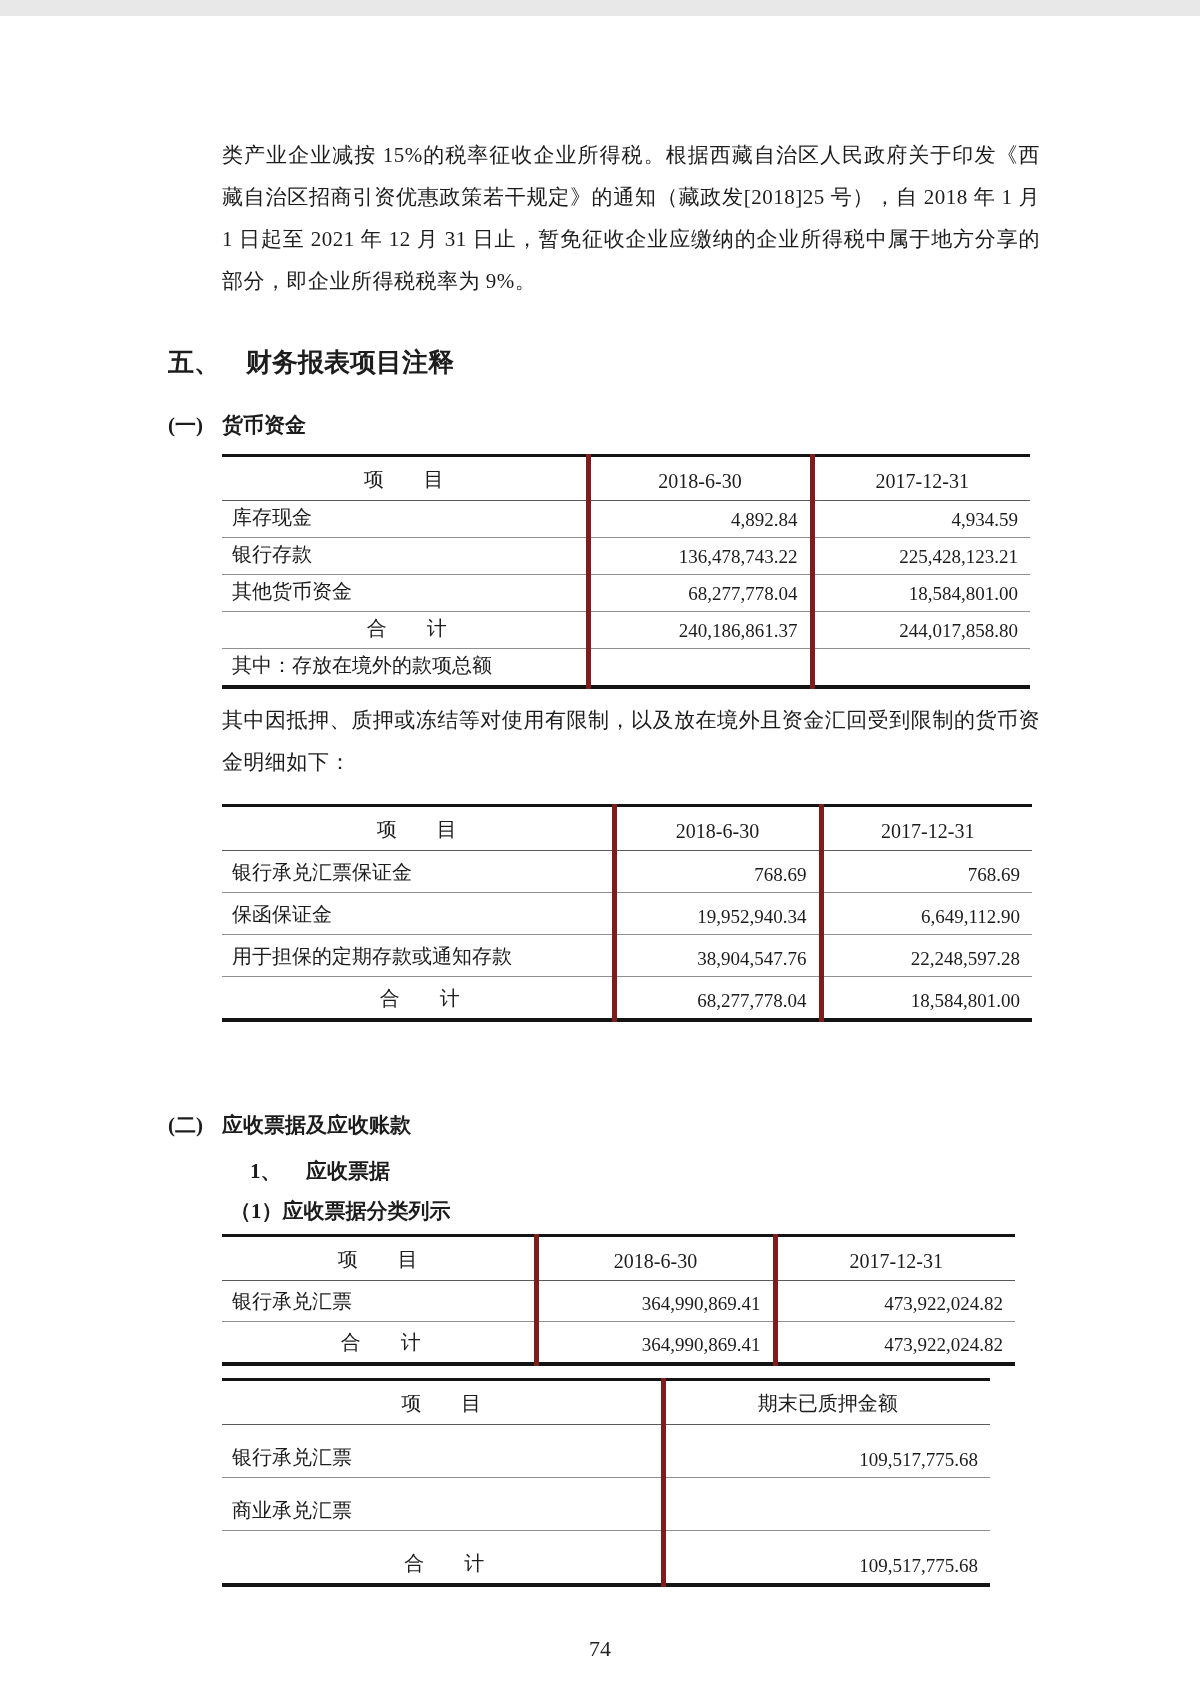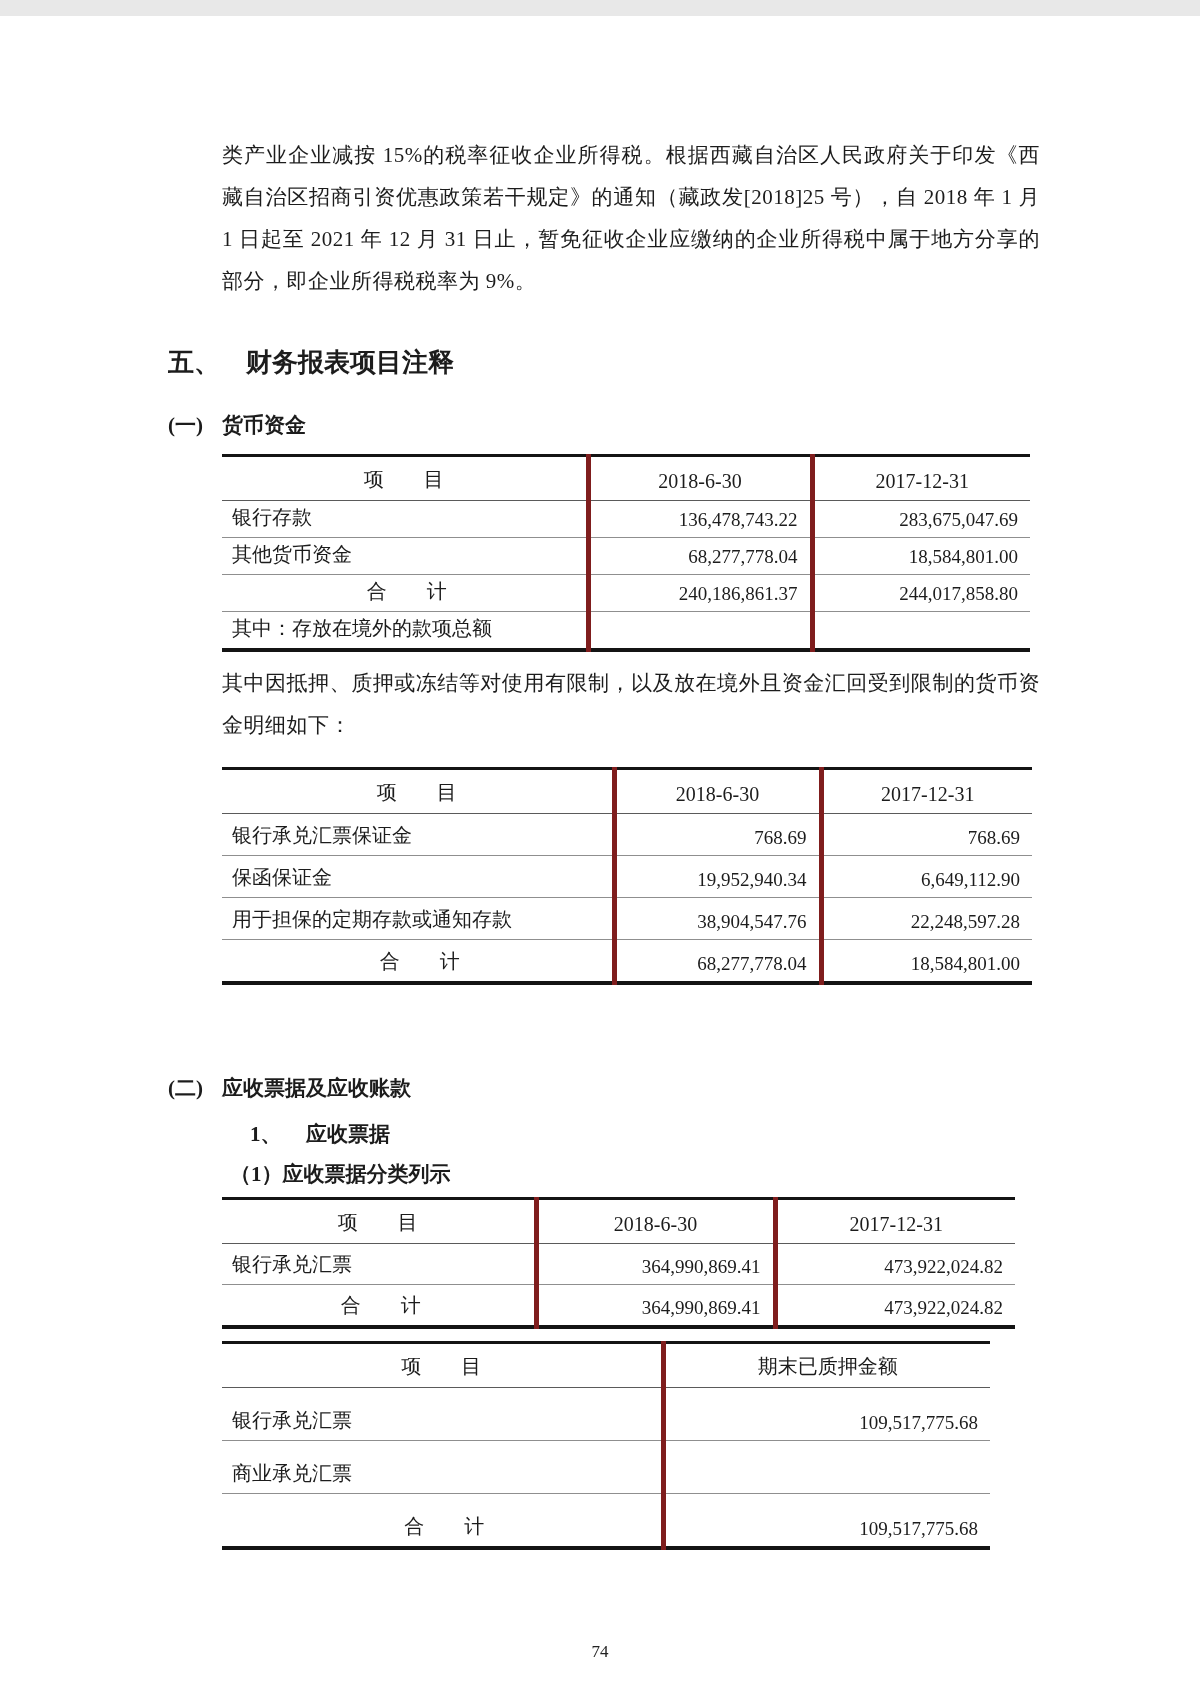--- a/index.html
+++ b/index.html
@@ -104,21 +104,21 @@
 
   .t1-wrap{margin-top:12px;}
   .sec2{margin-top:88px;}
   .h4b{margin-top:50px;}
 
   .pagenum{
     position:absolute;
     left:0;bottom:50px;
     width:100%;
     text-align:center;
-    font-size:17px;
+    font-size:22px;
     color:#222;
   }
 </style>
 </head>
 <body>
 
 <div class="page">
 
   <p class="para intro">类产业企业减按 15%的税率征收企业所得税。根据西藏自治区人民政府关于印发《西藏自治区招商引资优惠政策若干规定》的通知（藏政发[2018]25 号），自 2018 年 1 月 1 日起至 2021 年 12 月 31 日止，暂免征收企业应缴纳的企业所得税中属于地方分享的部分，即企业所得税税率为 9%。</p>
 
@@ -141,23 +141,28 @@
         </colgroup>
       <thead>
         <tr>
           <th>项　　目</th>
           <th>2018-6-30</th>
           <th>2017-12-31</th>
         </tr>
       </thead>
       <tbody>
         <tr>
+          <td class="item">库存现金</td>
+          <td class="num">4,892.84</td>
+          <td class="num">4,934.59</td>
+        </tr>
+        <tr>
           <td class="item">银行存款</td>
           <td class="num">136,478,743.22</td>
-          <td class="num">283,675,047.69</td>
+          <td class="num">225,428,123.21</td>
         </tr>
         <tr>
           <td class="item">其他货币资金</td>
           <td class="num">68,277,778.04</td>
           <td class="num">18,584,801.00</td>
         </tr>
         <tr class="total">
           <td class="item">合　　计</td>
           <td class="num">240,186,861.37</td>
           <td class="num">244,017,858.80</td>

